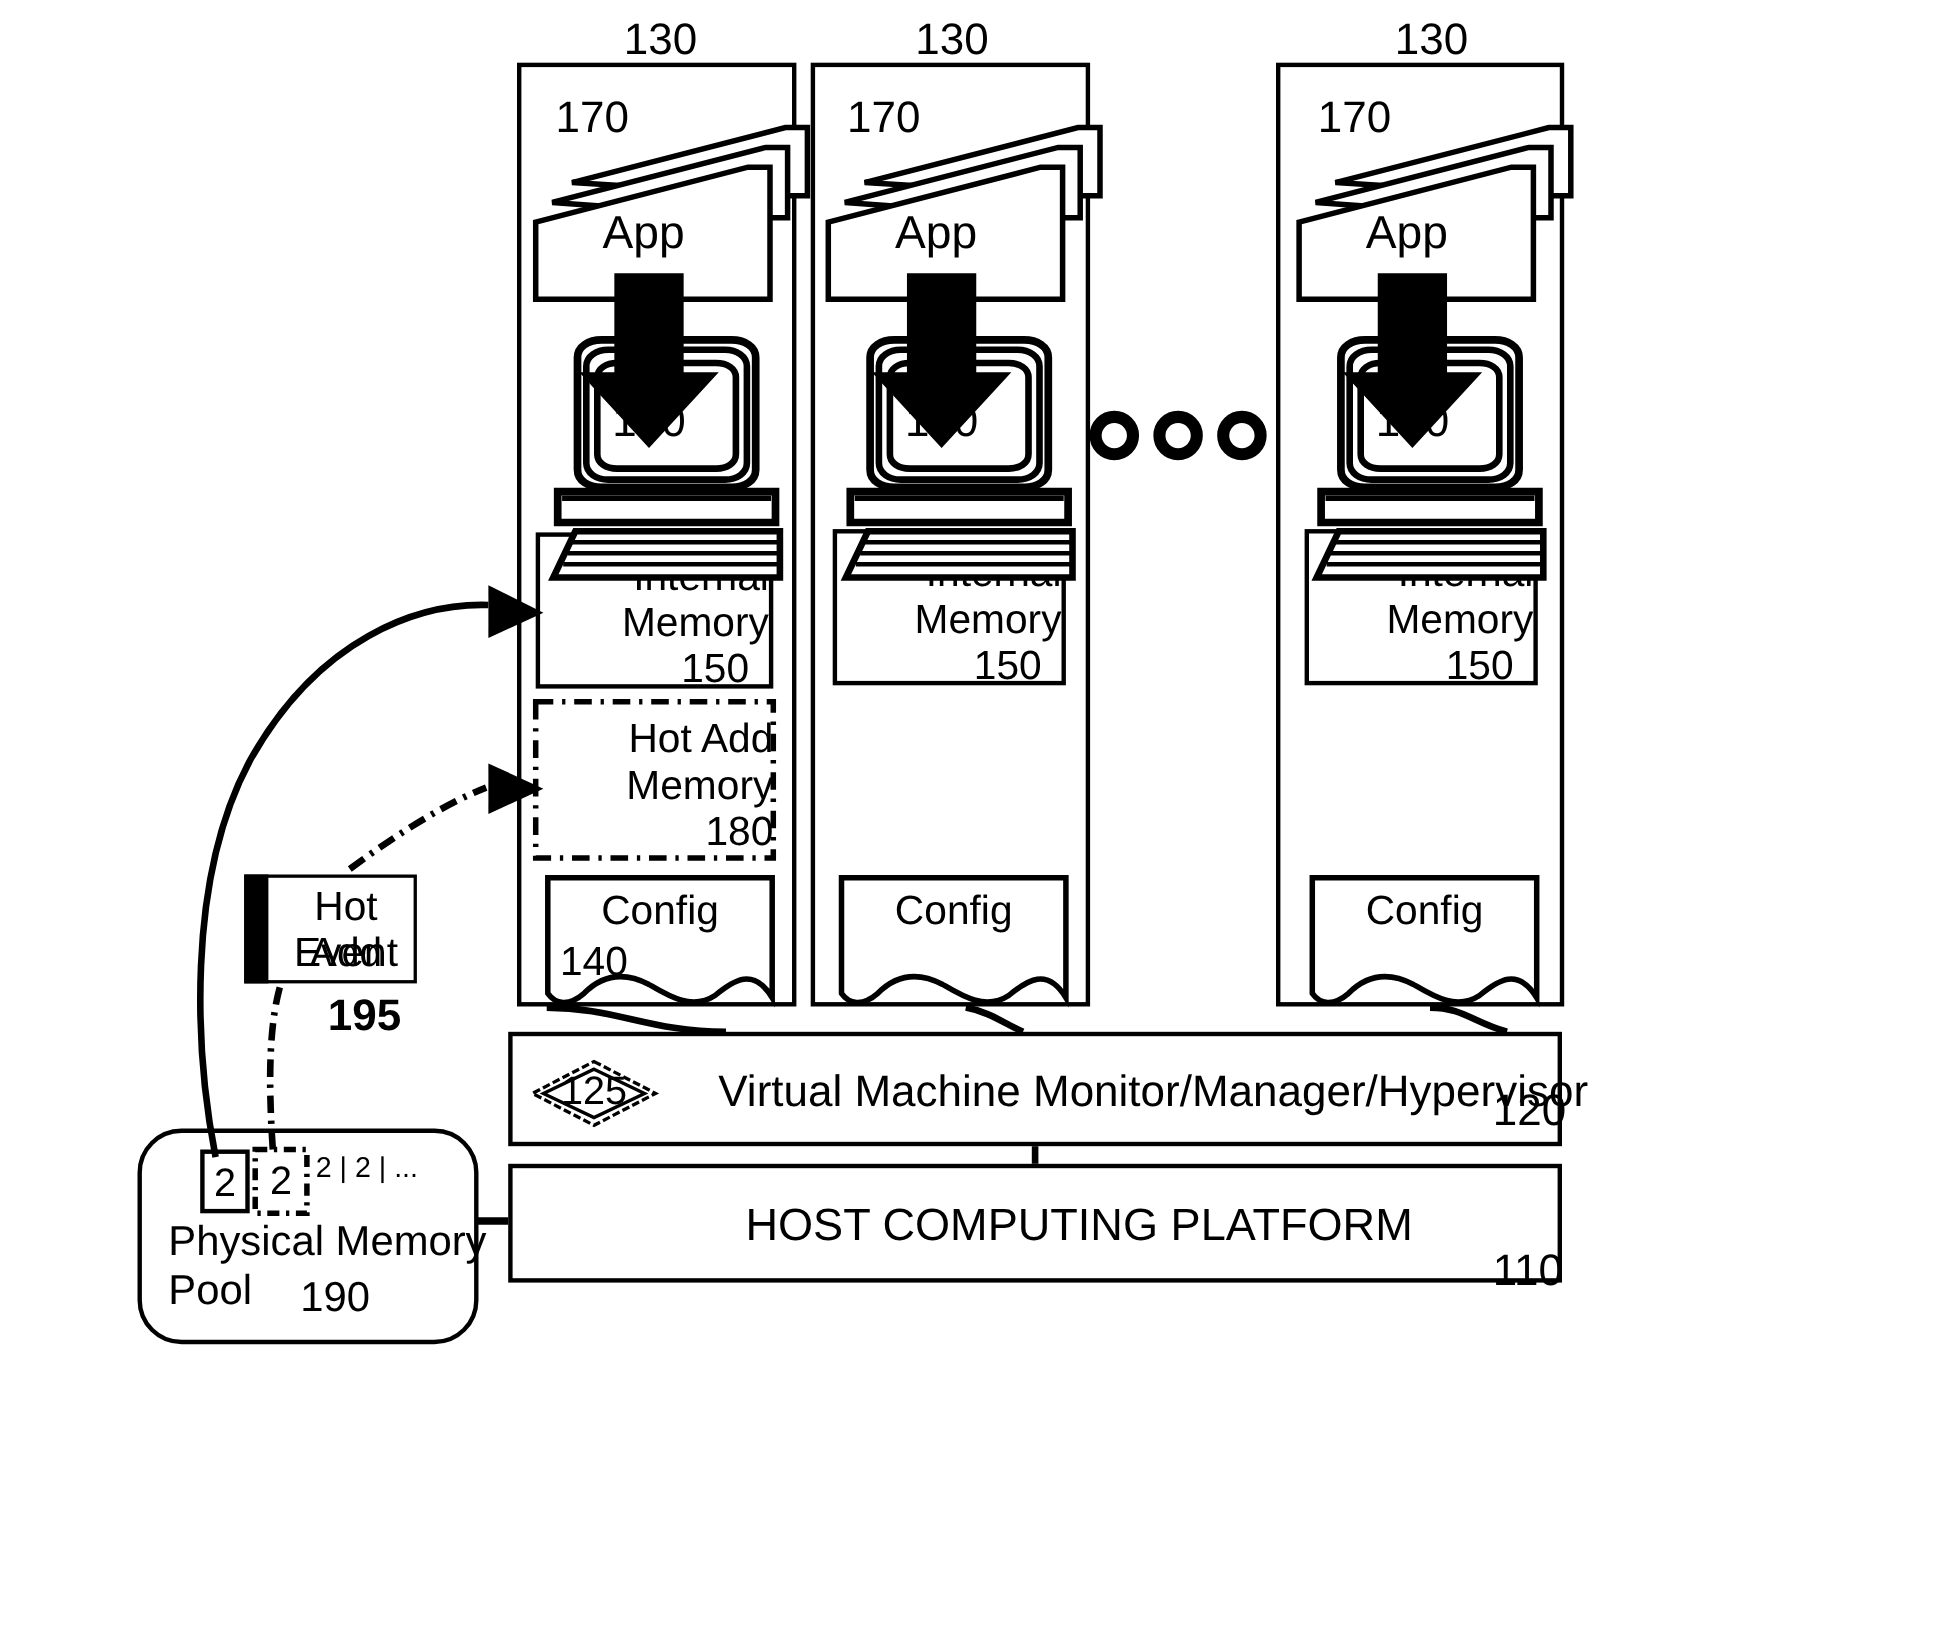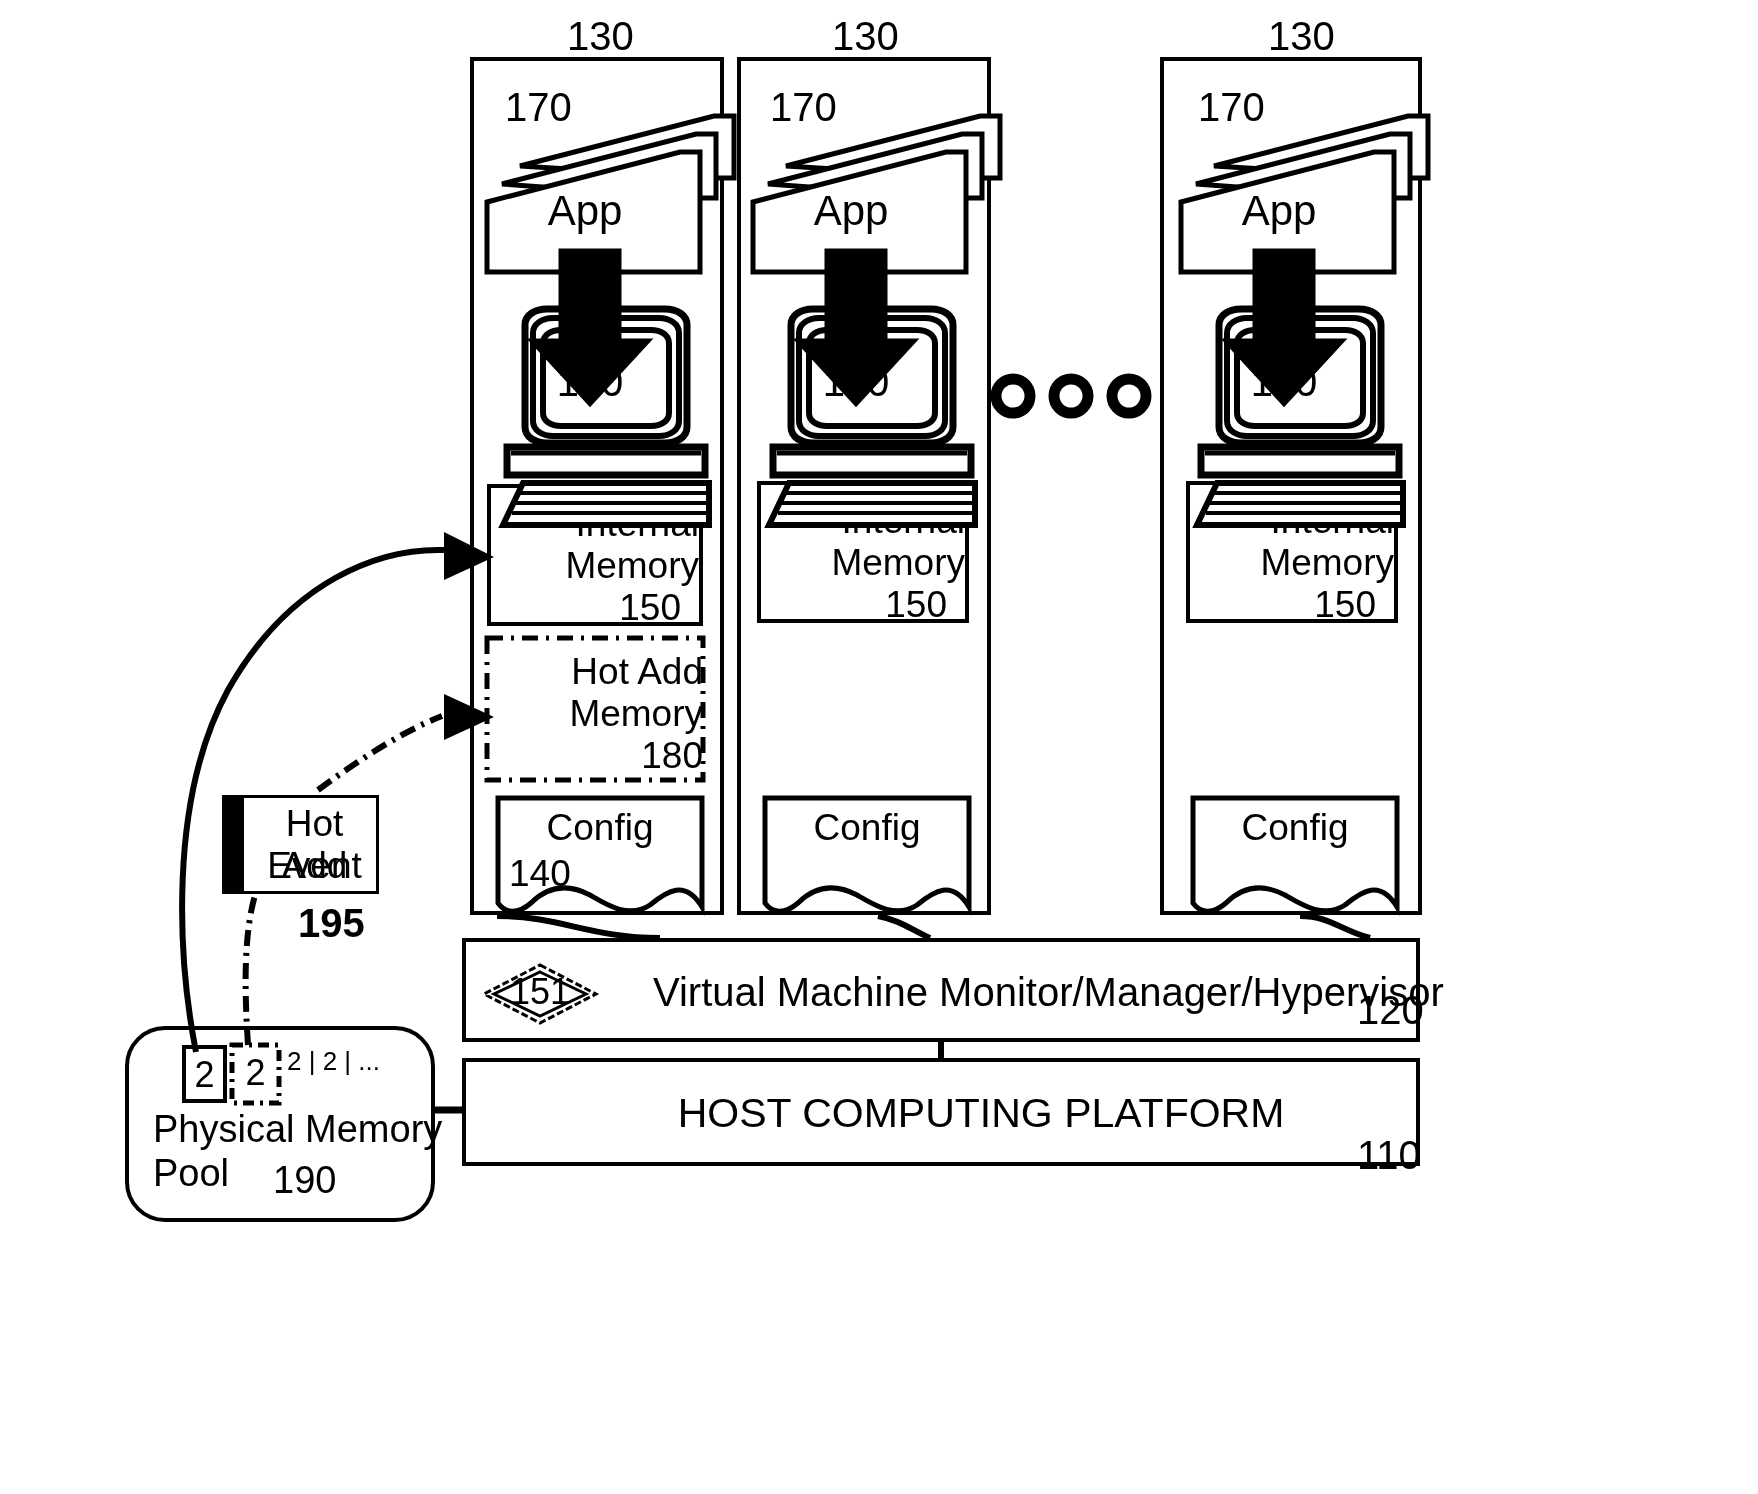--- a/index.html
+++ b/index.html
@@ -101,21 +101,21 @@
   <div class="abs" style="left:153px;top:1108px;font-size:38px;">Physical Memory</div>
   <div class="abs" style="left:153px;top:1152px;font-size:38px;">Pool</div>
   <div class="abs" style="left:273px;top:1159px;font-size:38px;">190</div>
 
   <div class="abs" style="left:462px;top:938px;width:958px;height:104px;border:4px solid #000;background:#fff;box-sizing:border-box;"></div>
   <div class="abs" style="left:480px;top:961px;">
     <svg width="120" height="66">
       <polygon points="60,4 116,33 60,62 4,33" fill="#fff" stroke="#000" stroke-width="3" stroke-dasharray="7 3"></polygon>
       <polygon points="60,11 106,33 60,55 14,33" fill="#fff" stroke="#000" stroke-width="3"></polygon>
     </svg>
-    <div class="abs" style="left:0;top:10px;width:120px;text-align:center;font-size:36px;">151</div>
+    <div class="abs" style="left:0;top:10px;width:120px;text-align:center;font-size:36px;">125</div>
   </div>
   <div class="barlbl" style="left:613px;top:970px;">Virtual Machine Monitor/Manager/Hypervisor</div>
   <div class="num" style="left:1357px;top:988px;">120</div>
 
   <div class="abs" style="left:462px;top:1058px;width:958px;height:108px;border:4px solid #000;background:#fff;box-sizing:border-box;"></div>
   <div class="barlbl" style="left:462px;top:1090px;width:958px;text-align:center;font-size:41px;">HOST COMPUTING PLATFORM</div>
   <div class="num" style="left:1357px;top:1133px;">110</div>
 
   <svg class="svgfull" viewBox="0 0 1758 1494">
     <defs>

